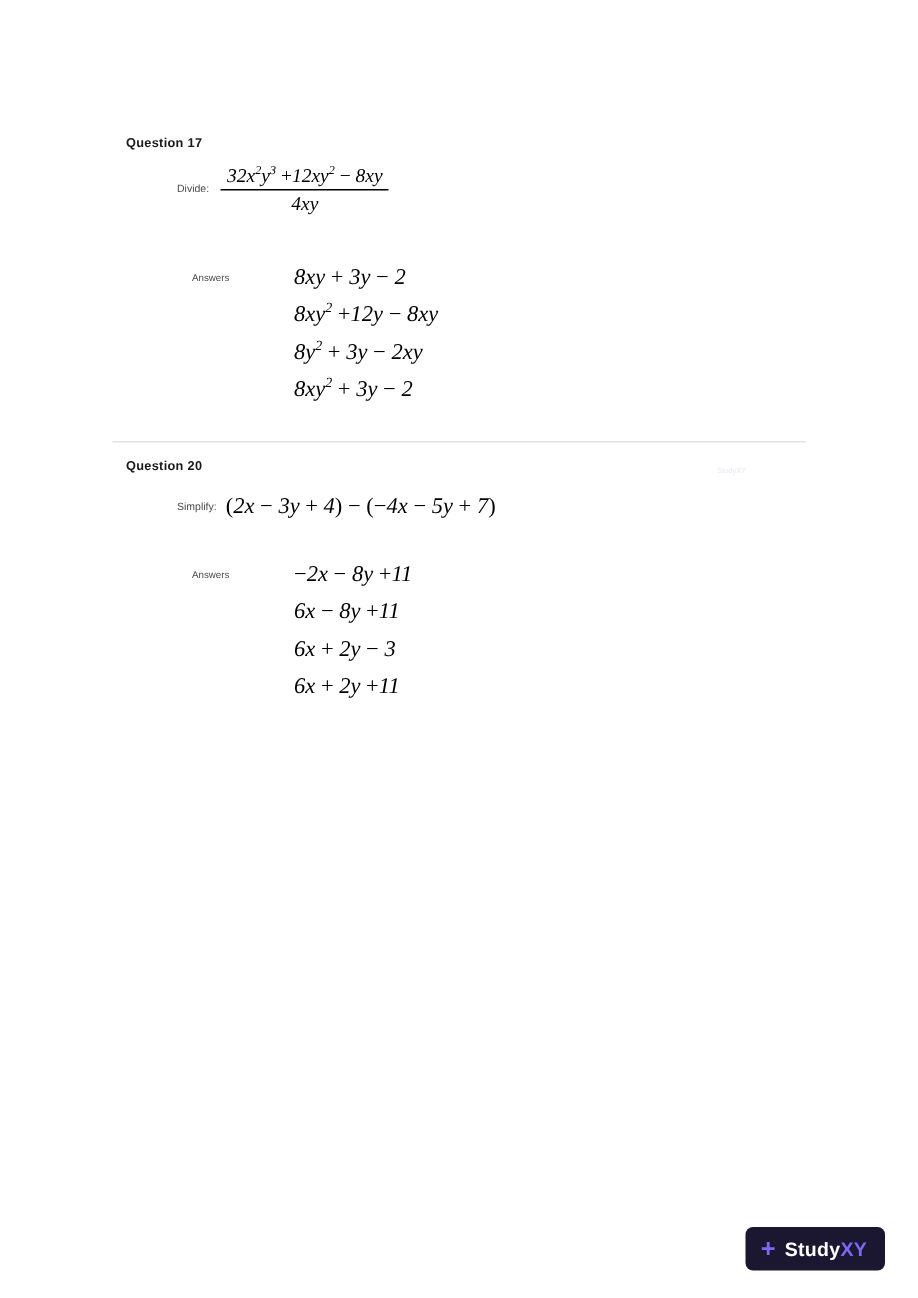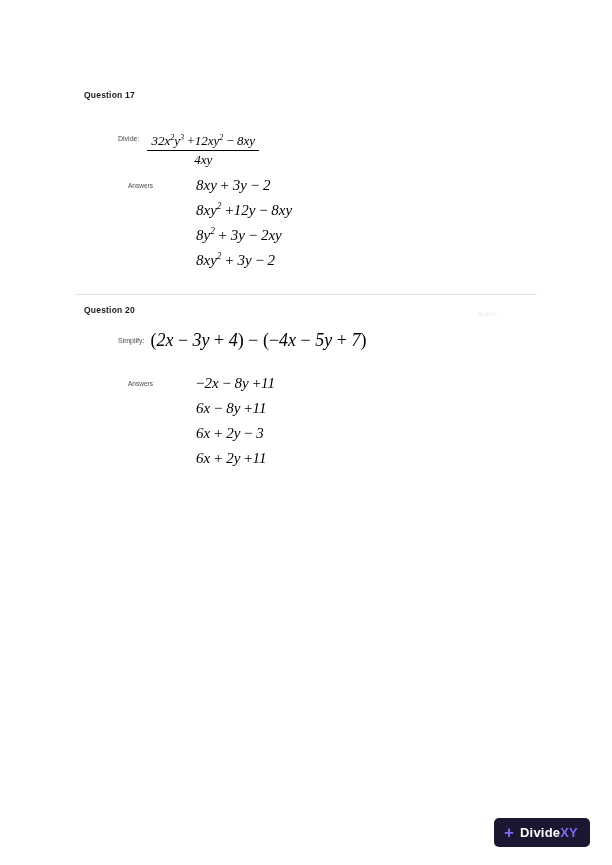--- a/index.html
+++ b/index.html
@@ -144,21 +144,21 @@
 </head>
 <body>
 
 <div class="page">
 
   <div class="question-block" style="top:90px;">
     <div class="q-title" style="position:absolute; left:84px; top:0;">Question 17</div>
 
     <div class="prompt-row" style="left:118px; top:19px;">
       <span class="prompt-label">Divide:</span>
-      <span class="math" style="font-size:13px;margin-top:24px;">
+      <span class="math" style="font-size:13px;">
         <span class="frac">
           <span class="numer">32<i>x</i><sup>2</sup><i>y</i><sup>3</sup> <span class="op">+</span>12<i>xy</i><sup>2</sup> <span class="op">−</span> 8<i>xy</i></span>
           <span class="bar"></span>
           <span class="denom">4<i>xy</i></span>
         </span>
       </span>
     </div>
 
     <div class="answers-label" style="left:128px; top:92px;">Answers</div>
 
@@ -172,33 +172,33 @@
 
   <div class="divider" style="left:75px; top:294px; width:462px;"></div>
 
   <div class="question-block" style="top:305px;">
     <div class="q-title" style="position:absolute; left:84px; top:0;">Question 20</div>
 
     <div class="faint-mark" style="left:478px; top:6px;">StudyXY</div>
 
     <div class="prompt-row" style="left:118px; top:25px;">
       <span class="prompt-label">Simplify:</span>
-      <span class="math" style="font-size:18px;">
+      <span class="math" style="font-size:15px;">
         <span class="paren">(</span>2<i>x</i> <span class="op">−</span> 3<i>y</i> <span class="op">+</span> 4<span class="paren">)</span> <span class="op">−</span> <span class="paren">(</span><span class="op">−</span>4<i>x</i> <span class="op">−</span> 5<i>y</i> <span class="op">+</span> 7<span class="paren">)</span>
       </span>
     </div>
 
     <div class="answers-label" style="left:128px; top:75px;">Answers</div>
 
     <div class="answer-list" style="left:196px; top:66px;">
       <div class="answer-item"><span class="op">−</span>2<i>x</i> <span class="op">−</span> 8<i>y</i> <span class="op">+</span>11</div>
       <div class="answer-item">6<i>x</i> <span class="op">−</span> 8<i>y</i> <span class="op">+</span>11</div>
       <div class="answer-item">6<i>x</i> <span class="op">+</span> 2<i>y</i> <span class="op">−</span> 3</div>
       <div class="answer-item">6<i>x</i> <span class="op">+</span> 2<i>y</i> <span class="op">+</span>11</div>
     </div>
   </div>
 
   <div class="watermark">
     <span class="plus">+</span>
-    <span class="brand"><span>Divide</span><span class="xy">XY</span></span>
+    <span class="brand"><span>Study</span><span class="xy">XY</span></span>
   </div>
 
 </div>
 
 </body></html>

